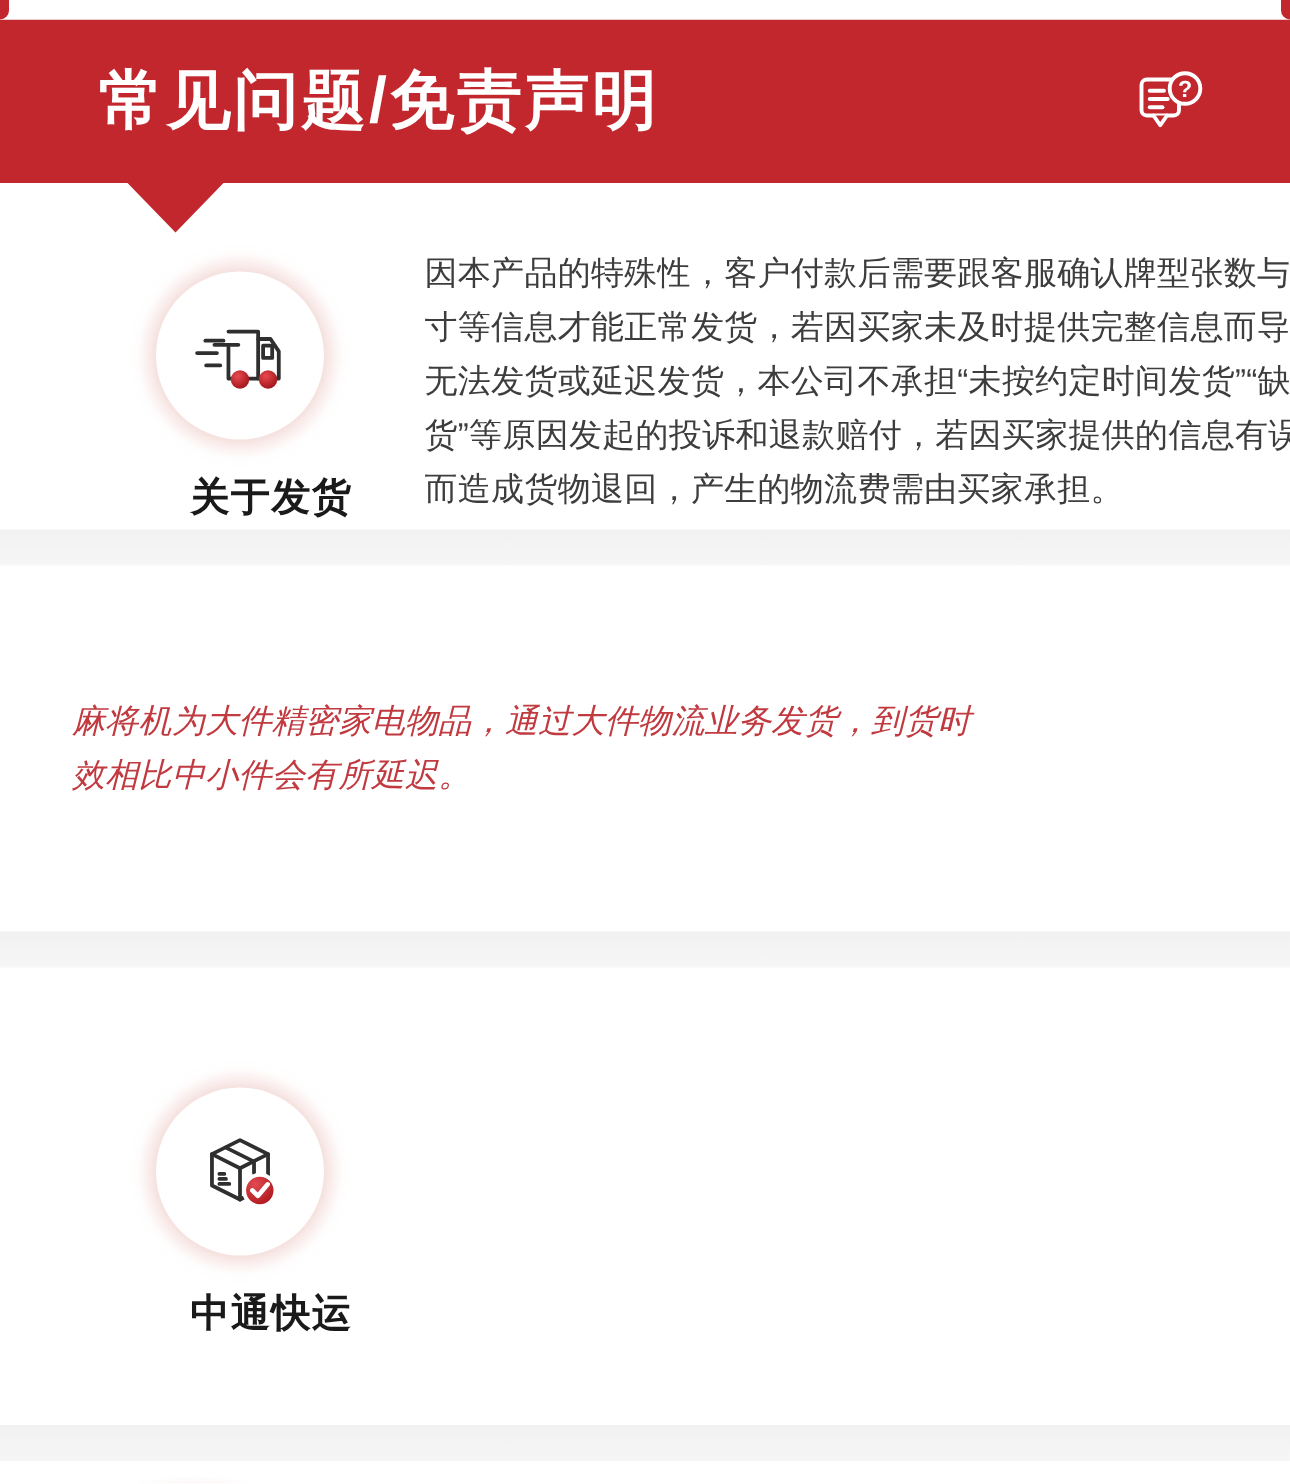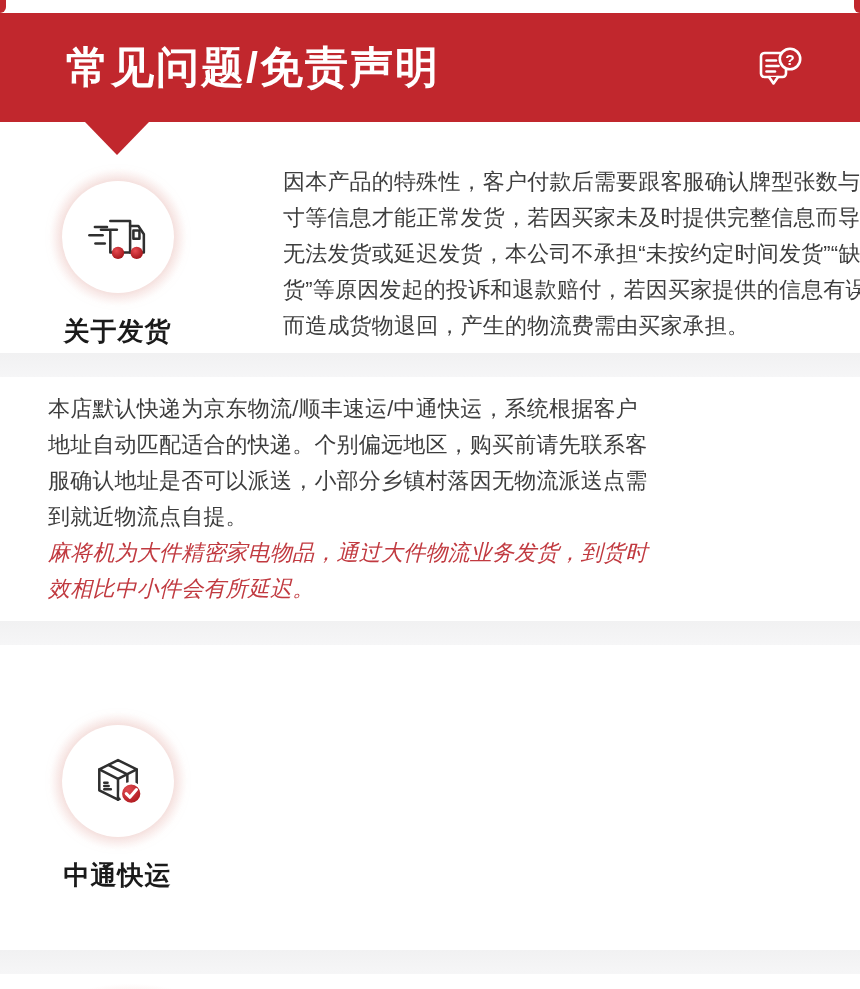--- a/index.html
+++ b/index.html
@@ -33,21 +33,21 @@
     border-left:32px solid transparent;border-right:32px solid transparent;
     border-top:33px solid #c1272d;
   }
 
   
   .row{display:flex;align-items:center;box-sizing:border-box;}
   .row1{height:198px;}
   .row2{height:244px;}
   .row3{height:305px;}
 
-  .icon-col{width:235px;flex:none;display:flex;flex-direction:column;align-items:center;}
+  .icon-col{width:235px;flex:none;display:flex;flex-direction:column;align-items:flex-end;}
   .glow{
     width:150px;height:150px;border-radius:50%;position:relative;flex:none;
     background:radial-gradient(circle closest-side,#ffffff 0 56%,rgba(243,205,199,0.55) 60%,rgba(255,255,255,0) 92%);
     display:flex;align-items:center;justify-content:center;
   }
   .circle{
     width:112px;height:112px;border-radius:50%;background:#ffffff;
     box-shadow:0 0 16px rgba(214,150,142,0.35);
     display:flex;align-items:center;justify-content:center;
   }
@@ -132,21 +132,20 @@
     </div>
     <div class="text-col">
       <p>因本产品的特殊性，客户付款后需要跟客服确认牌型张数与尺寸等信息才能正常发货，若因买家未及时提供完整信息而导致无法发货或延迟发货，本公司不承担“未按约定时间发货”“缺货”等原因发起的投诉和退款赔付，若因买家提供的信息有误而造成货物退回，产生的物流费需由买家承担。</p>
     </div>
   </div>
 
   <div class="divider"></div>
 
   <div class="row row2">
     <div class="text-col">
-      <p>本店默认快递为京东物流/顺丰速运/中通快运，系统根据客户地址自动匹配适合的快递。个别偏远地区，购买前请先联系客服确认地址是否可以派送，小部分乡镇村落因无物流派送点需到就近物流点自提。</p>
       <p class="red">麻将机为大件精密家电物品，通过大件物流业务发货，到货时效相比中小件会有所延迟。</p>
     </div>
   </div>
 
   <div class="divider"></div>
 
   <div class="row row3">
     <div class="icon-col">
       <div class="glow">
         <div class="circle">

